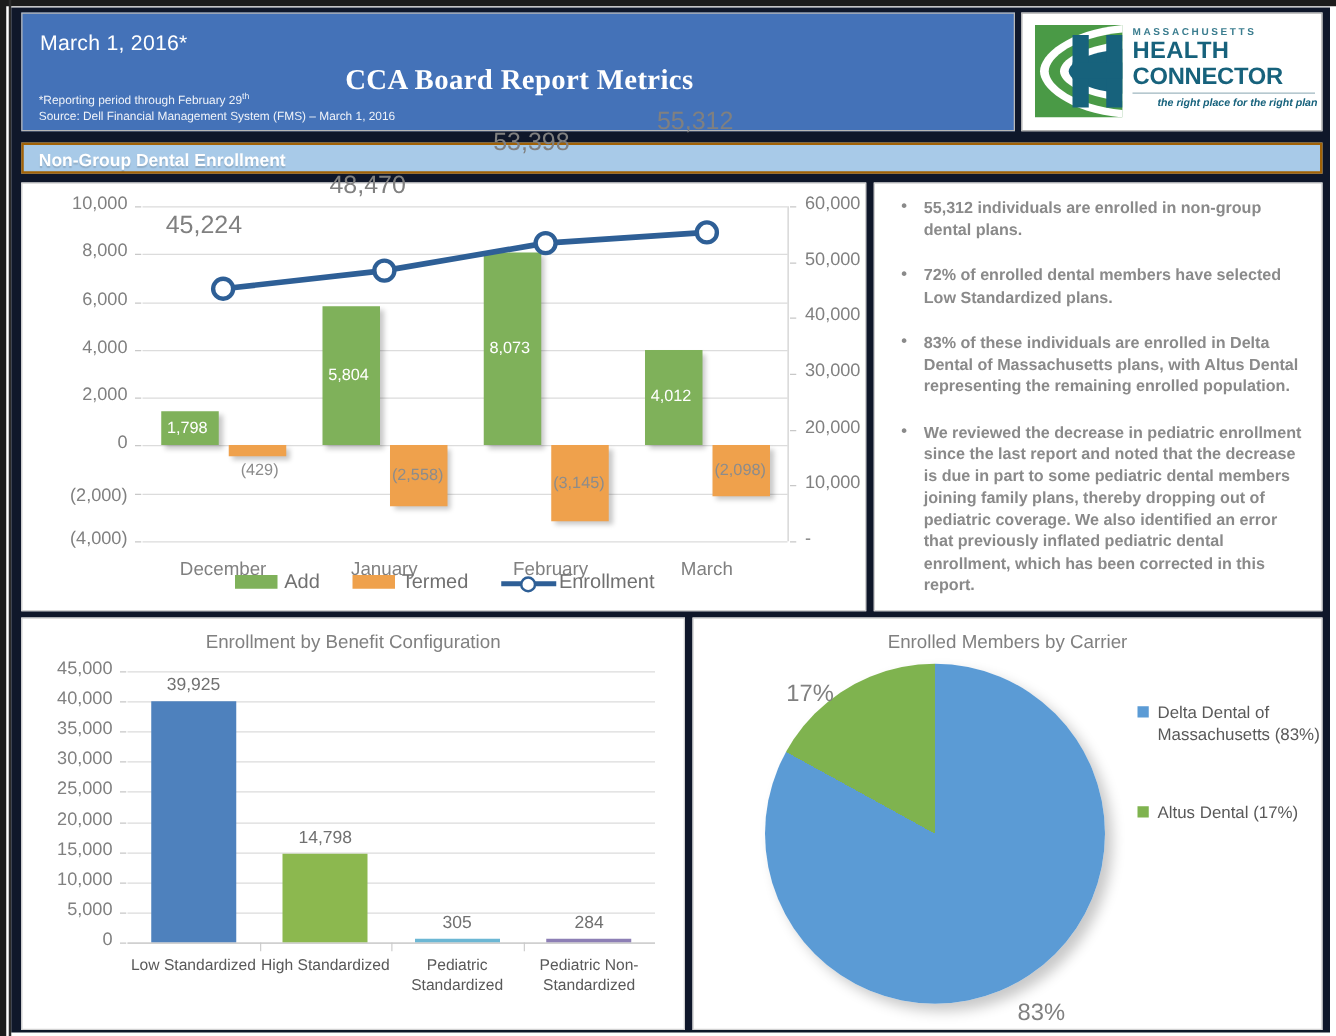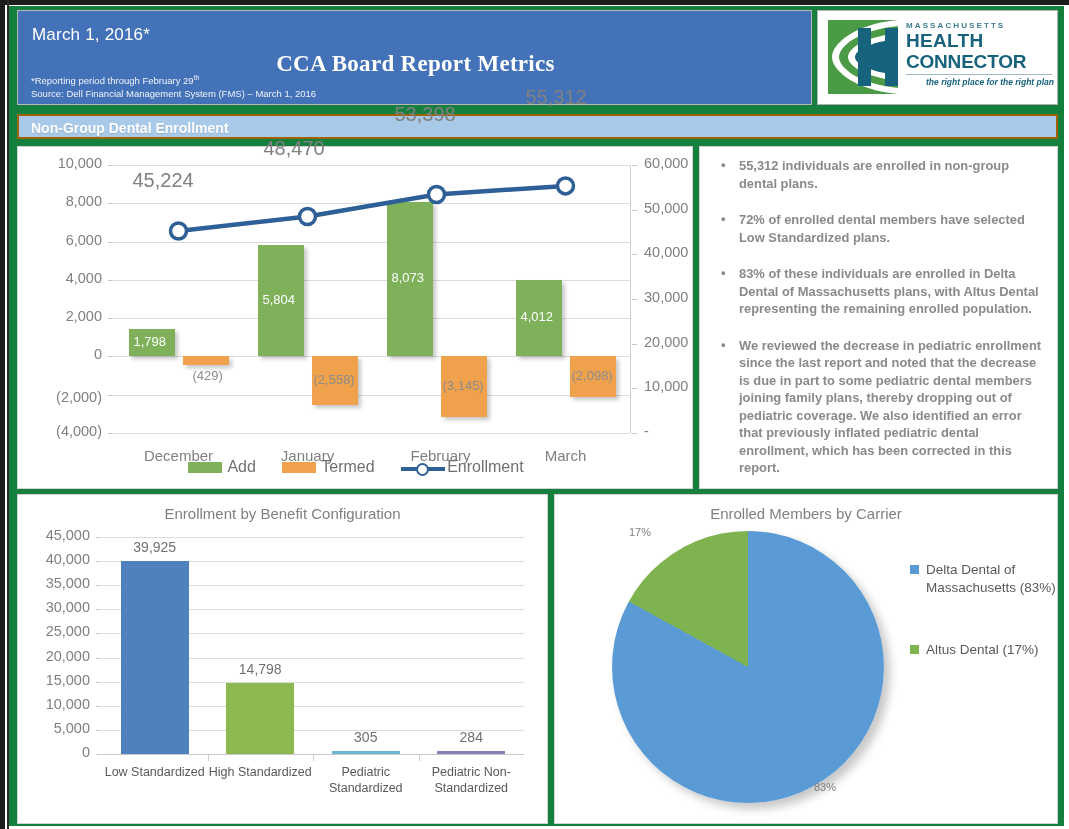--- a/index.html
+++ b/index.html
@@ -8,21 +8,21 @@
     background:#ffffff;
     font-family:"Liberation Sans", sans-serif;
     overflow:hidden;
     position:relative;
   }
   
   .edge-top{position:absolute;left:0;top:0;width:1069px;height:5px;background:#1c1c1c;}
   .edge-left{position:absolute;left:0;top:0;width:5px;height:829px;background:#1c1c1c;}
   .edge-left2{position:absolute;left:7px;top:0;width:2px;height:829px;background:#2b2b2b;}
 
-  .page{position:absolute;left:9px;top:6px;width:1055px;height:820px;background:#15803d;}
+  .page{position:absolute;left:9px;top:6px;width:1055px;height:820px;background:#0f172a;}
 
   
   .header-wrap{position:absolute;left:8px;top:4px;width:1041px;height:97px;}
   .header-blue{
     position:absolute;left:0;top:0;width:795px;height:95px;
     background:#4472b8;border:1px solid #b7b7b7;
     box-sizing:border-box;
   }
   .hdr-date{
     position:absolute;left:14px;top:14px;color:#ffffff;font-size:17px;letter-spacing:.2px;
@@ -96,21 +96,21 @@
   
   .ch-title{position:absolute;width:100%;text-align:center;color:#808080;font-size:15px;}
   #bench-plot{position:absolute;left:84px;top:42px;width:422px;height:217px;}
   .bbar{position:absolute;bottom:0;}
   .bbar-lbl{position:absolute;color:#707070;font-size:14px;white-space:nowrap;text-align:center;}
   .bcat{position:absolute;color:#595959;font-size:12.5px;text-align:center;line-height:16px;}
 
   
   .pie{position:absolute;left:57px;top:36px;width:272px;height:272px;border-radius:50%;
        box-shadow:6px 6px 10px rgba(0,0,0,.22);}
-  .pie-pct{position:absolute;color:#808080;font-size:11px;}
+  .pie-pct{position:absolute;color:#808080;font-size:19px;margin-top:19px;}
   .pie-legend{position:absolute;left:355px;top:66px;width:150px;}
   .pl-row{position:relative;padding-left:16px;margin-bottom:44px;color:#595959;font-size:13.5px;line-height:18px;}
   .pl-sw{position:absolute;left:0;top:4px;width:9px;height:9px;}
 </style>
 </head>
 <body>
 
 <div class="edge-top"></div>
 <div class="edge-left"></div>
 <div class="edge-left2"></div>

